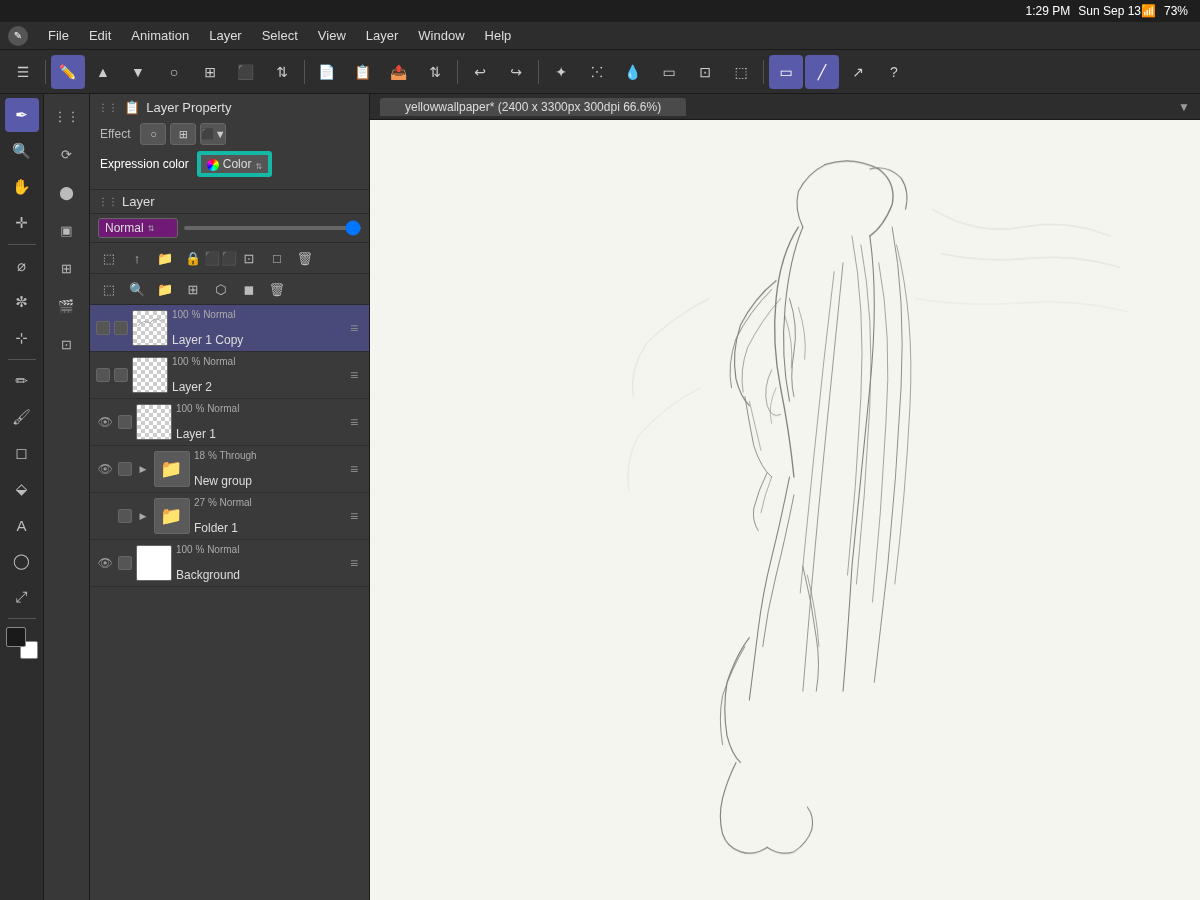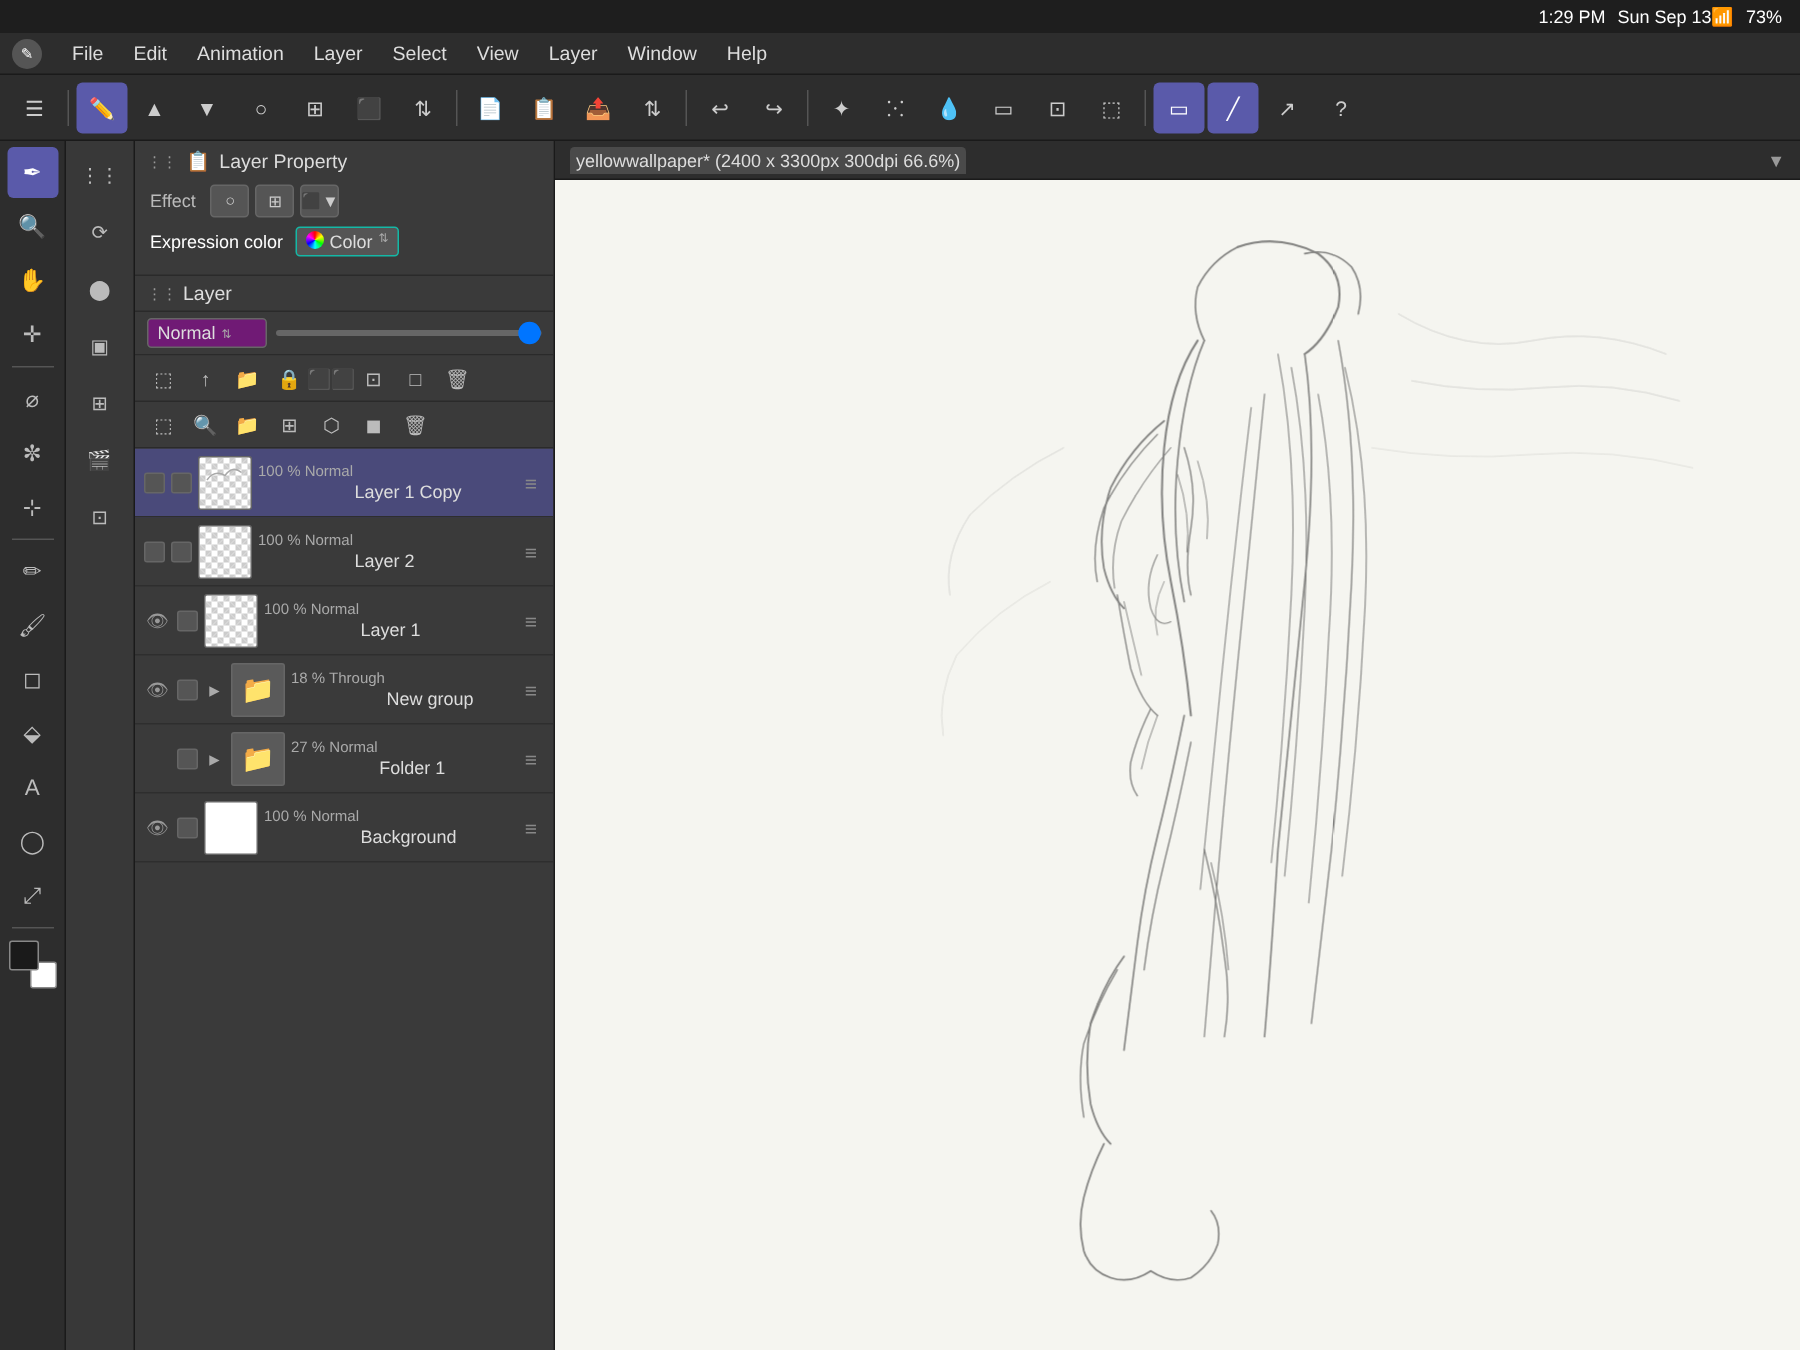--- a/index.html
+++ b/index.html
@@ -235,23 +235,23 @@
       align-items: center;
       padding: 4px 10px;
       gap: 8px;
     }
     .expression-label {
       color: #ffffff;
       font-size: 12px;
     }
     .color-select {
       display: flex;
-      align-items: flex-start;
+      align-items: flex-end;
       background: #555;
-      border: 1px solid #14b8a6;
+      border: 4px solid #14b8a6;
       border-radius: 3px;
       padding: 2px 6px;
       gap: 4px;
       cursor: pointer;
     }
     .color-dot {
       width: 12px;
       height: 12px;
       border-radius: 50%;
       background: conic-gradient(red, yellow, lime, cyan, blue, magenta, red);
@@ -430,21 +430,21 @@
                         linear-gradient(-45deg, #ccc 25%, transparent 25%),
                         linear-gradient(45deg, transparent 75%, #ccc 75%),
                         linear-gradient(-45deg, transparent 75%, #ccc 75%);
       background-size: 8px 8px;
       background-position: 0 0, 0 4px, 4px -4px, -4px 0px;
       background-color: #fff;
     }
     .layer-info {
       flex: 1;
       display: flex;
-      flex-direction: row;
+      flex-direction: column;
       gap: 1px;
     }
     .layer-blend-info {
       font-size: 10px;
       color: #aaa;
     }
     .layer-name {
       font-size: 12px;
       color: #ddd;
       margin-top: 12px;
@@ -477,21 +477,21 @@
       display: flex;
       align-items: center;
       padding: 0 10px;
       gap: 6px;
       border-bottom: 1px solid #1a1a1a;
     }
     .canvas-tab-label {
       font-size: 12px;
       color: #ddd;
       background: #4a4a4a;
-      padding: 2px 4px;
+      padding: 2px 25px;
       border-radius: 3px 3px 0 0;
     }
     .canvas-tab-arrow {
       margin-left: auto;
       color: #999;
       cursor: pointer;
     }
     .canvas-container {
       flex: 1;
       overflow: hidden;

